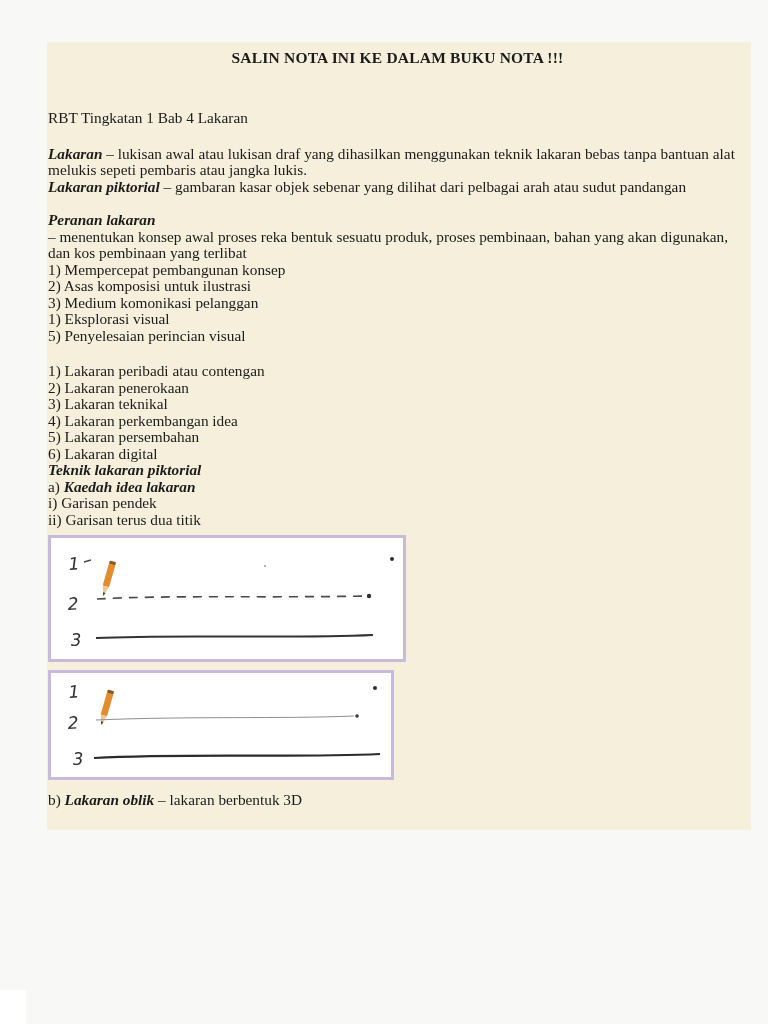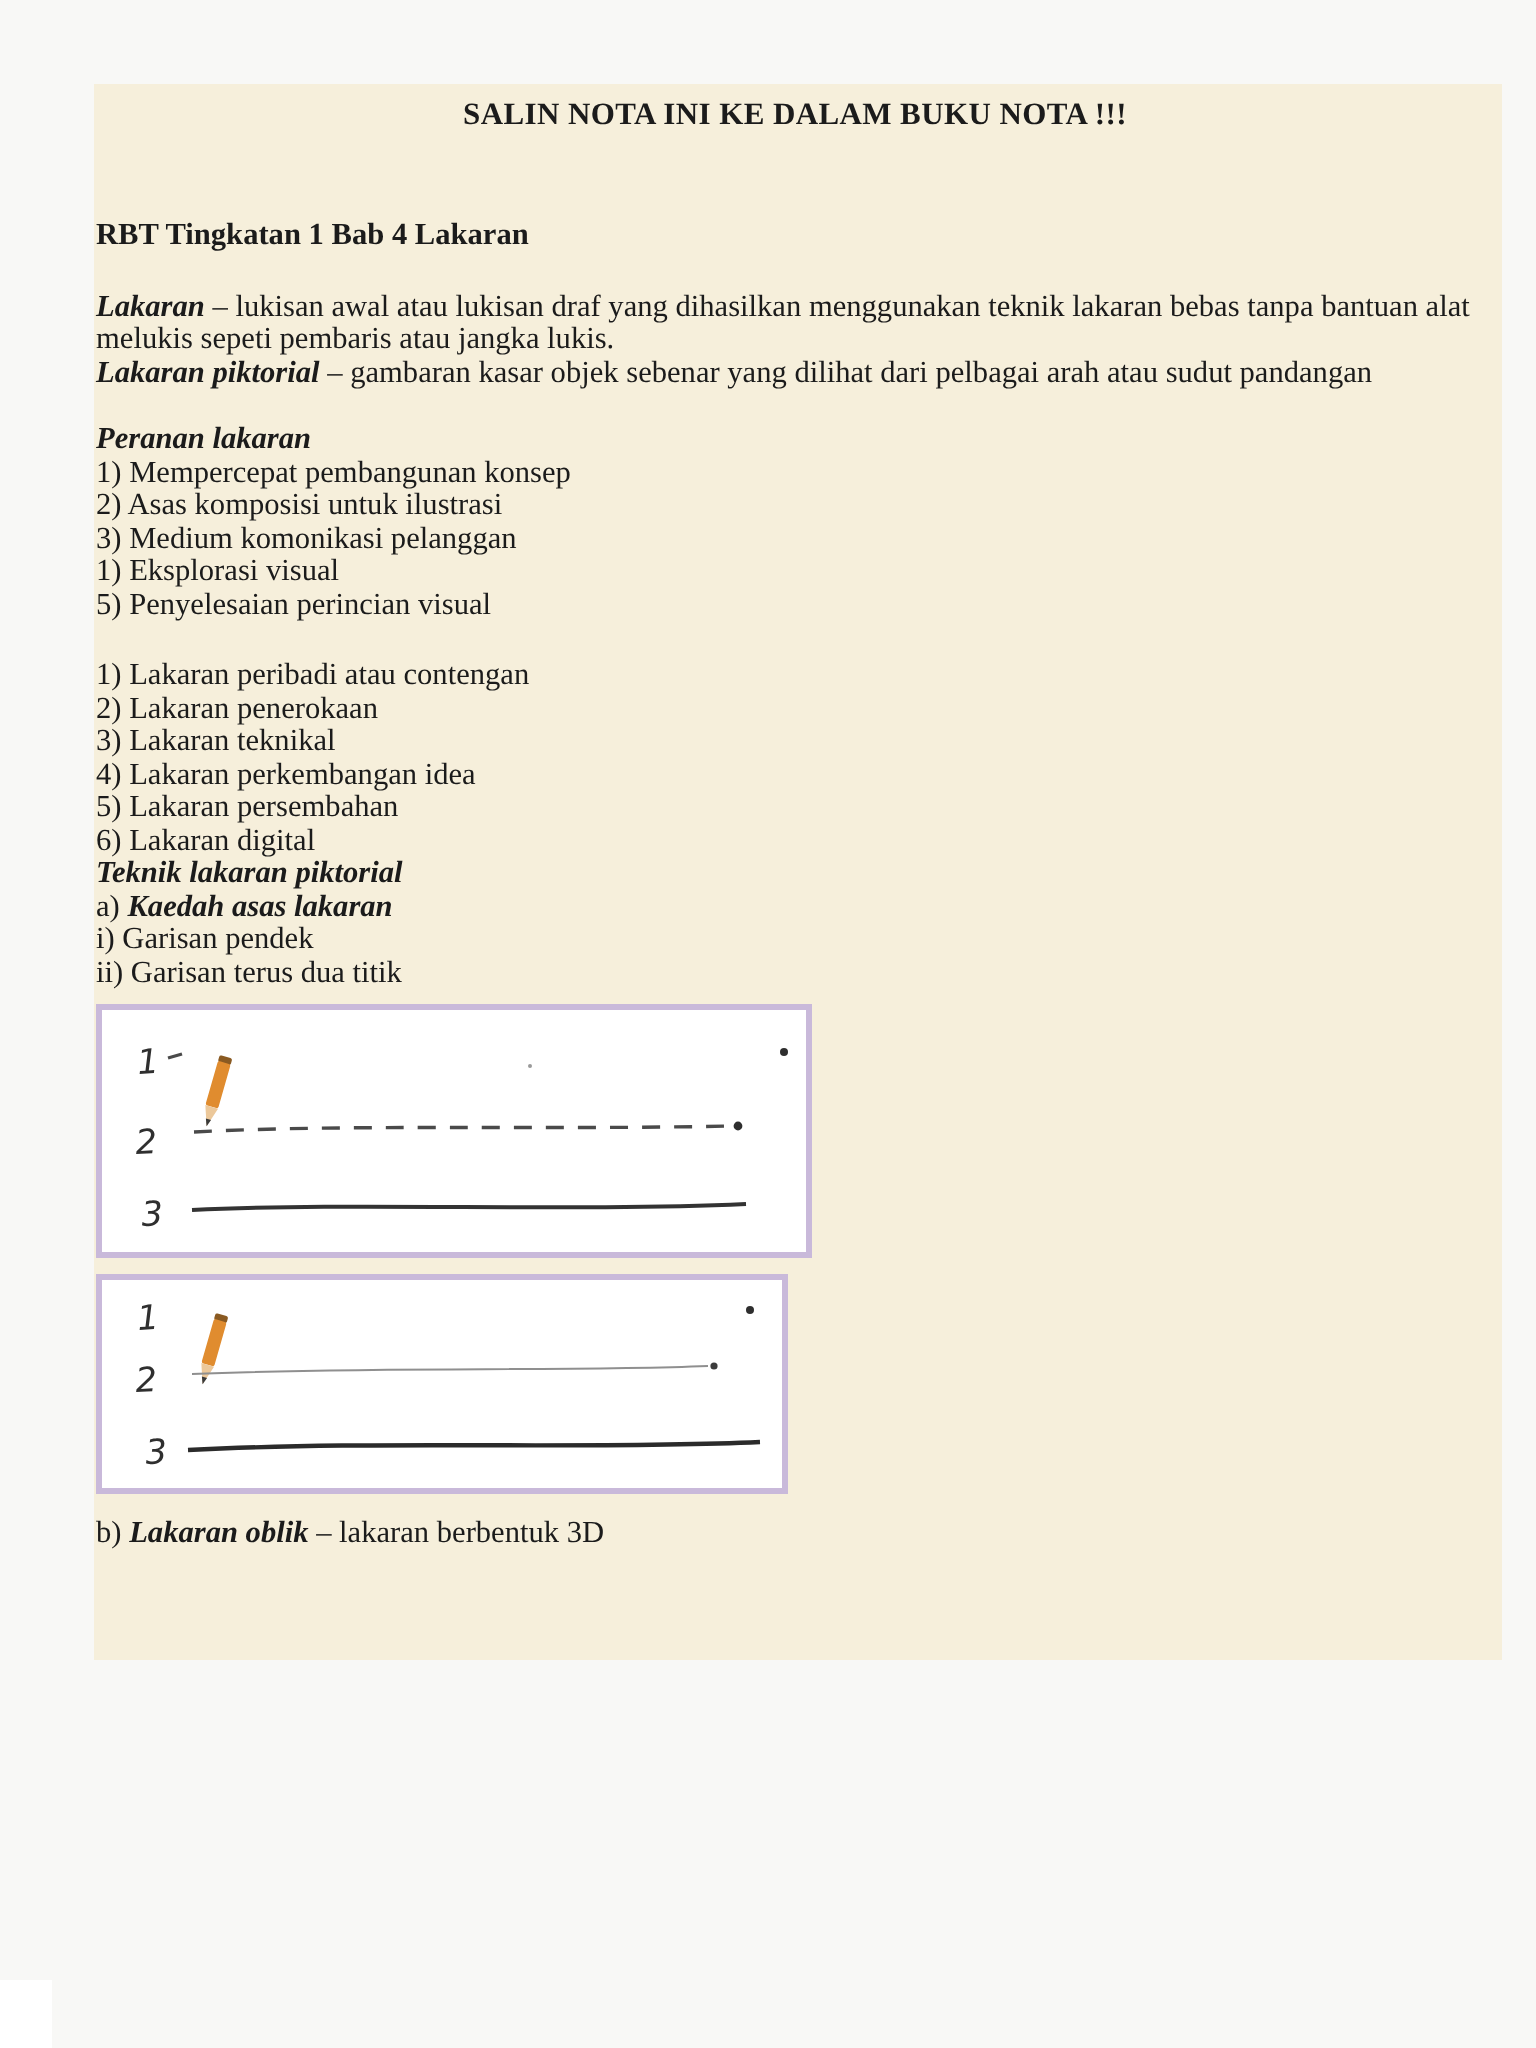--- a/index.html
+++ b/index.html
@@ -22,21 +22,21 @@
   }
   .doc-title {
     font-size: 15.5px;
     font-weight: bold;
     text-align: center;
     letter-spacing: 0.2px;
     margin-bottom: 43px;
   }
   .h-bold {
     font-size: 15.3px;
-    font-weight: bold;
+    font-weight: normal;
     line-height: 16.5px;
     margin-bottom: 19px;
   }
   .line, li, p { font-size: 15.3px; line-height: 16.5px; }
   .bi { font-weight: bold; font-style: italic; }
   .defs { margin-bottom: 17px; }
   ul { list-style: none; }
   .peranan-list { margin-bottom: 19px; }
   .fig {
     background: #ffffff;
@@ -69,39 +69,40 @@
   <div class="doc-title">SALIN NOTA INI KE DALAM BUKU NOTA !!!</div>
 
   <div class="h-bold">RBT Tingkatan 1 Bab 4 Lakaran</div>
 
   <div class="defs">
     <p class="line"><span class="bi">Lakaran</span><span> – lukisan awal atau lukisan draf yang dihasilkan menggunakan teknik lakaran bebas tanpa bantuan alat melukis sepeti pembaris atau jangka lukis.</span></p>
     <p class="line"><span class="bi">Lakaran piktorial</span><span> – gambaran kasar objek sebenar yang dilihat dari pelbagai arah atau sudut pandangan</span></p>
   </div>
 
   <div class="line bi" style="margin-bottom:0;">Peranan lakaran</div>
+  <p class="line">– menentukan konsep awal proses reka bentuk sesuatu produk, proses pembinaan, bahan yang akan digunakan, dan kos pembinaan yang terlibat</p>
   <ul class="peranan-list">
     <li>1) Mempercepat pembangunan konsep</li>
     <li>2) Asas komposisi untuk ilustrasi</li>
     <li>3) Medium komonikasi pelanggan</li>
     <li>1) Eksplorasi visual</li>
     <li>5) Penyelesaian perincian visual</li>
   </ul>
 
   <ul>
     <li>1) Lakaran peribadi atau contengan</li>
     <li>2) Lakaran penerokaan</li>
     <li>3) Lakaran teknikal</li>
     <li>4) Lakaran perkembangan idea</li>
     <li>5) Lakaran persembahan</li>
     <li>6) Lakaran digital</li>
   </ul>
 
   <div class="line bi">Teknik lakaran piktorial</div>
-  <p class="line"><span>a) </span><span class="bi">Kaedah asas lakaran</span></p>
+  <p class="line"><span>a) </span><span class="bi">Kaedah idea lakaran</span></p>
   <p class="line">i) Garisan pendek</p>
   <p class="line">ii) Garisan terus dua titik</p>
 
   <div class="fig fig1">
     <svg width="352" height="121" viewBox="0 0 352 121">
       <text class="hand" x="18" y="32" transform="rotate(-4 18 32)">1</text>
       <path d="M33,24 l7,-2" stroke="#4a4a4a" stroke-width="1.6" fill="none"></path>
       <g transform="translate(52,58) rotate(16)">
         <rect x="-3.2" y="-36" width="6.6" height="3.5" rx="1" fill="#8a5a22"></rect>
         <rect x="-3.2" y="-33" width="6.6" height="23" rx="1" fill="#e08c2f"></rect>

